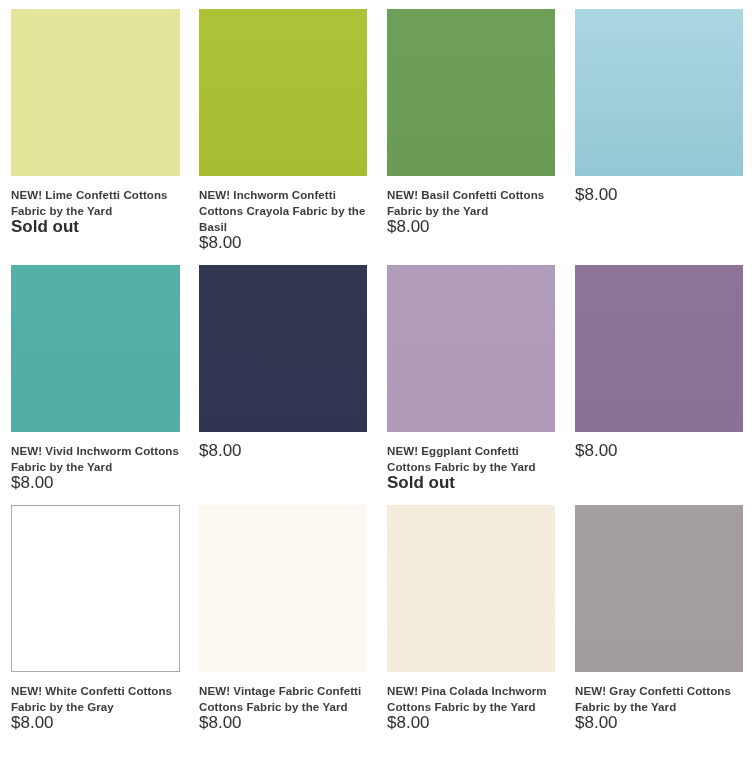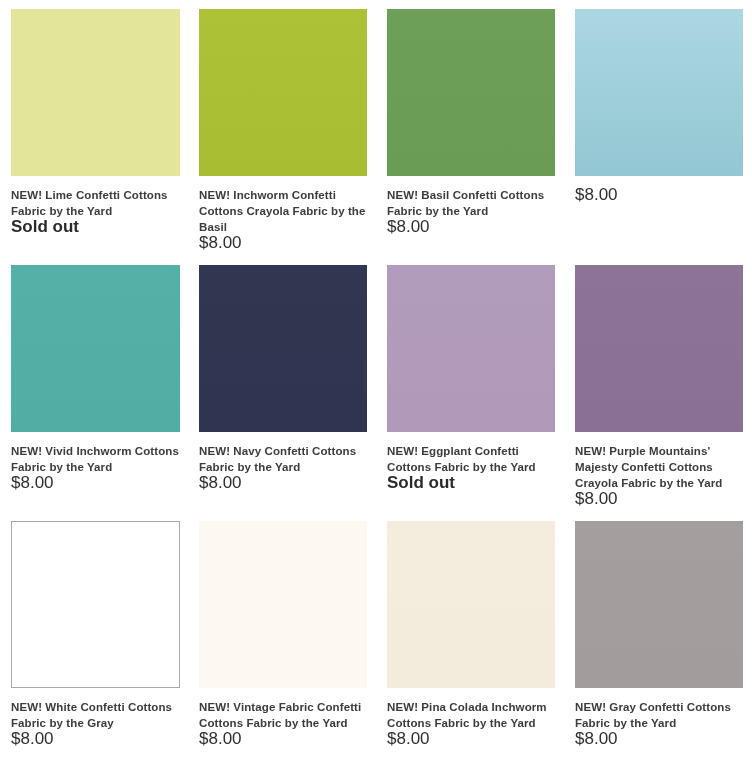--- a/index.html
+++ b/index.html
@@ -109,35 +109,33 @@
       <div class="swatch-wrap">
         <div class="swatch" style="background: linear-gradient(rgb(85, 176, 168), rgb(82, 173, 165));"></div>
       </div>
       <div class="product-title">NEW! Vivid Inchworm Cottons Fabric by the Yard</div>
       <div class="product-price">$8.00</div>
     </a>
     <a class="product-card col-2 row-2" href="#">
       <div class="swatch-wrap">
         <div class="swatch" style="background: linear-gradient(rgb(49, 55, 81), rgb(47, 53, 80));"></div>
       </div>
-      <div class="product-title">NEW! Navy Confetti Cottons Fabric by the Yard</div>
       <div class="product-price">$8.00</div>
     </a>
     <a class="product-card col-3 row-2" href="#">
       <div class="swatch-wrap">
         <div class="swatch" style="background: linear-gradient(rgb(178, 156, 187), rgb(176, 153, 185));"></div>
       </div>
       <div class="product-title">NEW! Eggplant Confetti Cottons Fabric by the Yard</div>
       <div class="product-price soldout">Sold out</div>
     </a>
     <a class="product-card col-4 row-2" href="#">
       <div class="swatch-wrap">
         <div class="swatch" style="background: linear-gradient(rgb(141, 115, 150), rgb(138, 112, 147));"></div>
       </div>
-      <div class="product-title">NEW! Purple Mountains' Majesty Confetti Cottons Crayola Fabric by the Yard</div>
       <div class="product-price">$8.00</div>
     </a>
     <a class="product-card col-1 row-3" href="#">
       <div class="swatch-wrap">
         <div class="swatch bordered" style="background: rgb(255, 255, 255);"></div>
       </div>
       <div class="product-title">NEW! White Confetti Cottons Fabric by the Gray</div>
       <div class="product-price">$8.00</div>
     </a>
     <a class="product-card col-2 row-3" href="#">

